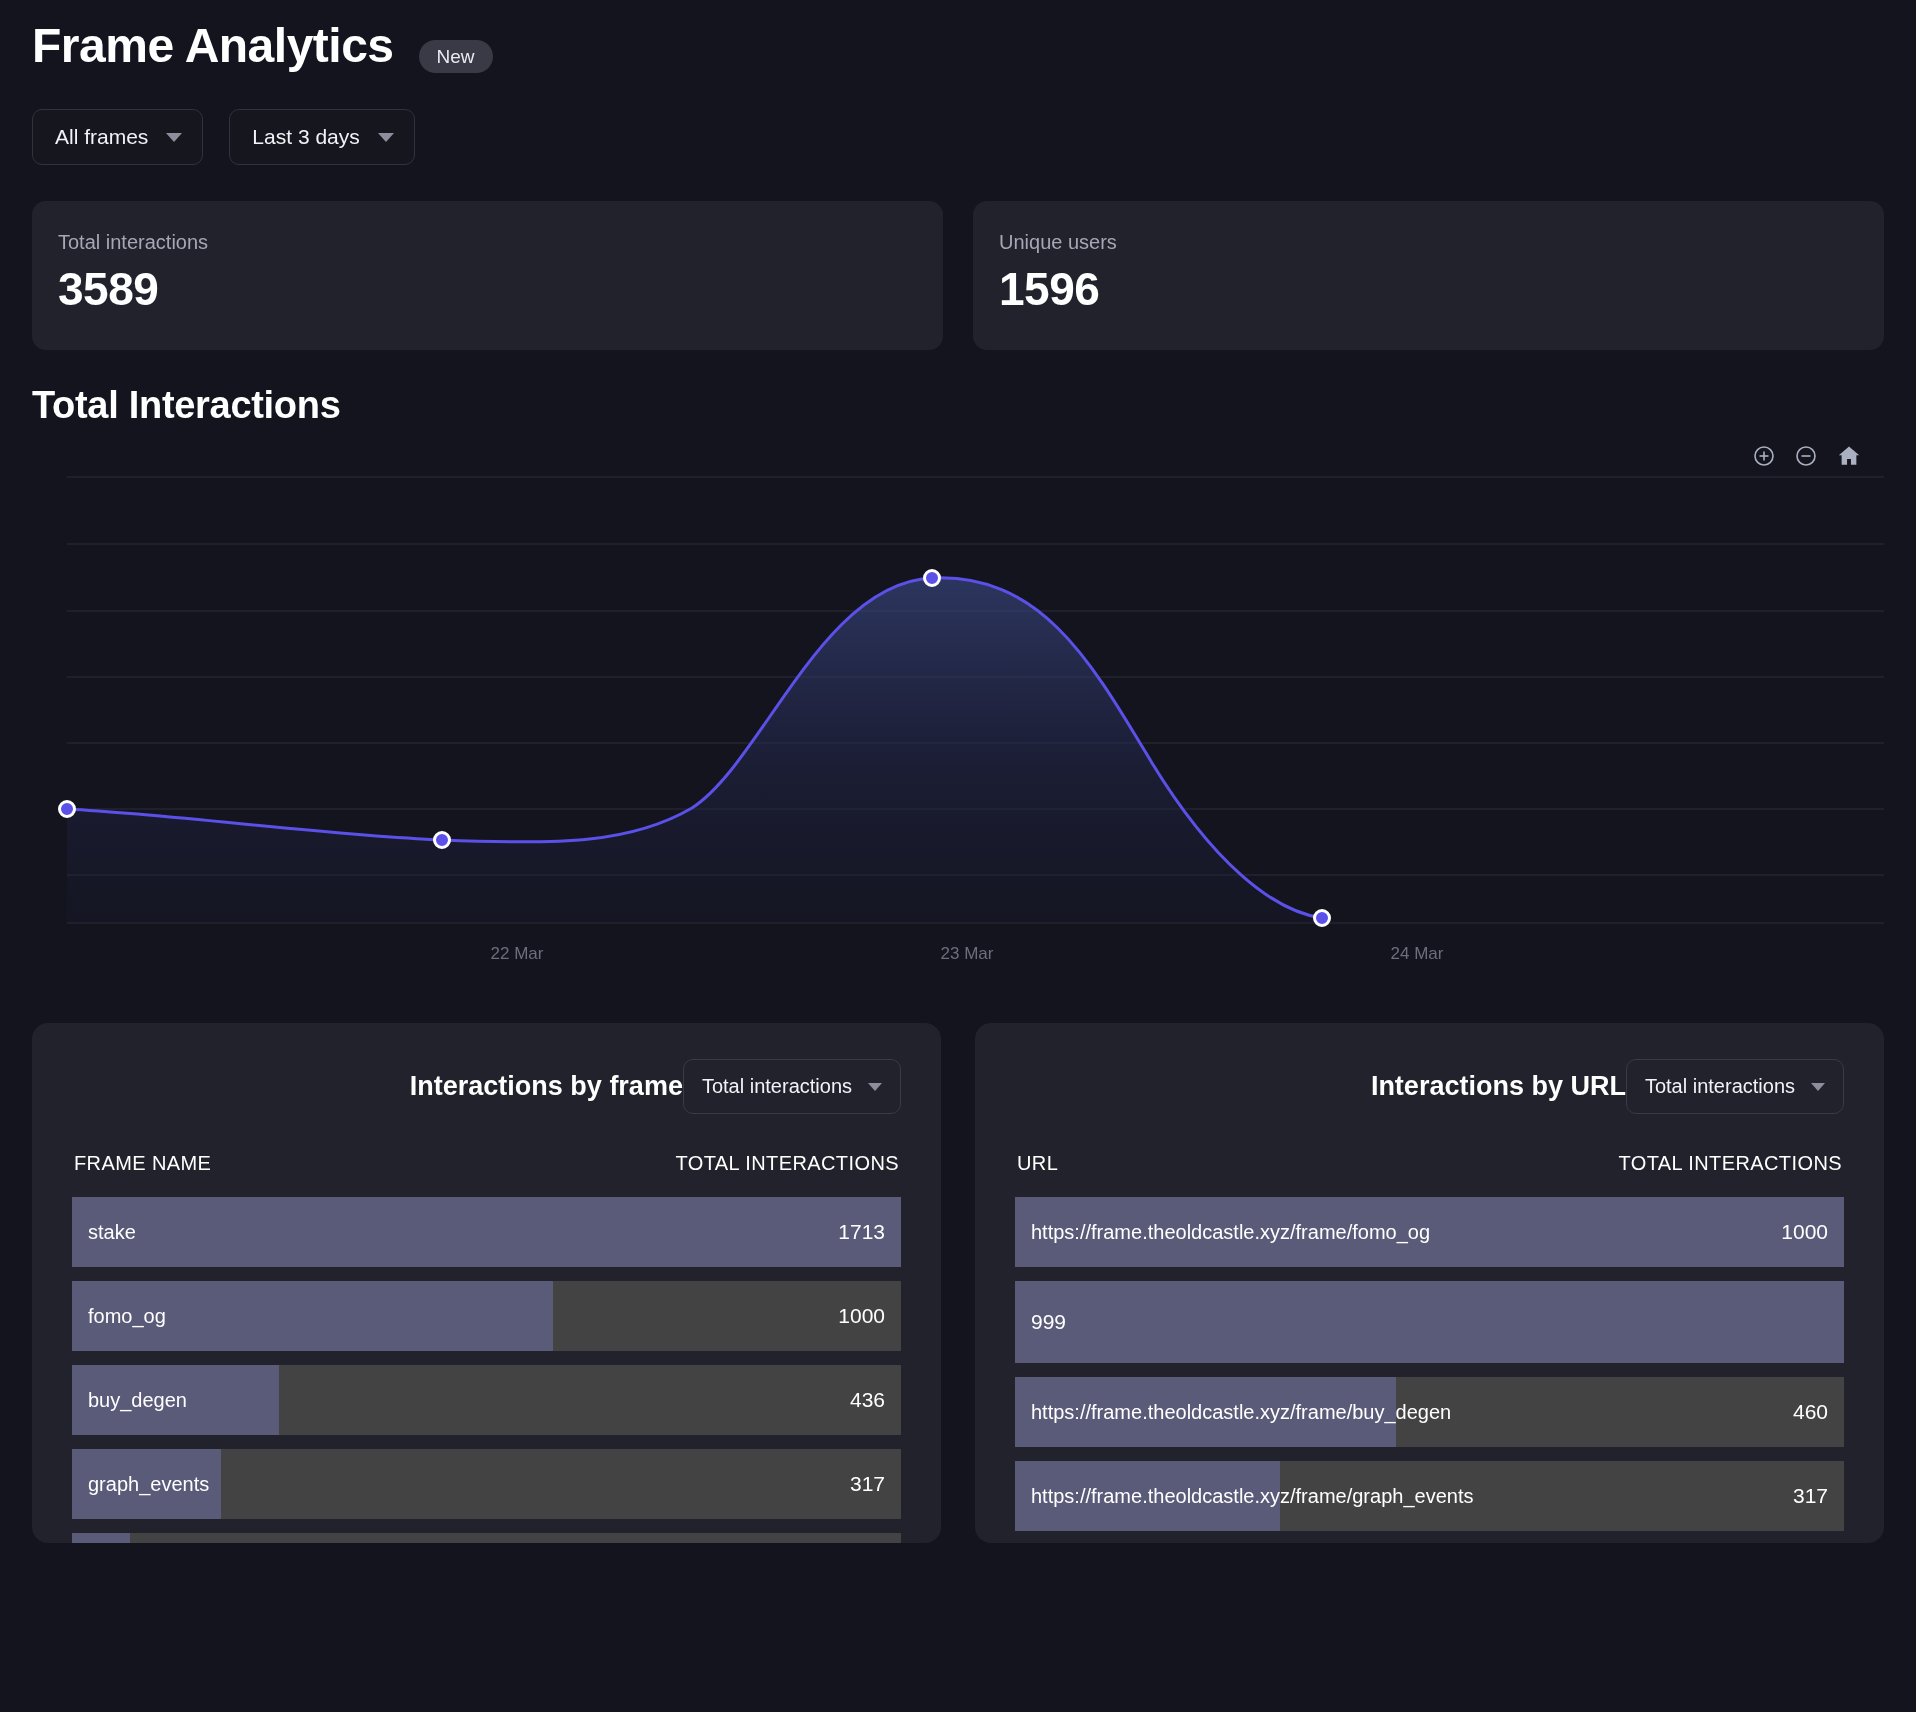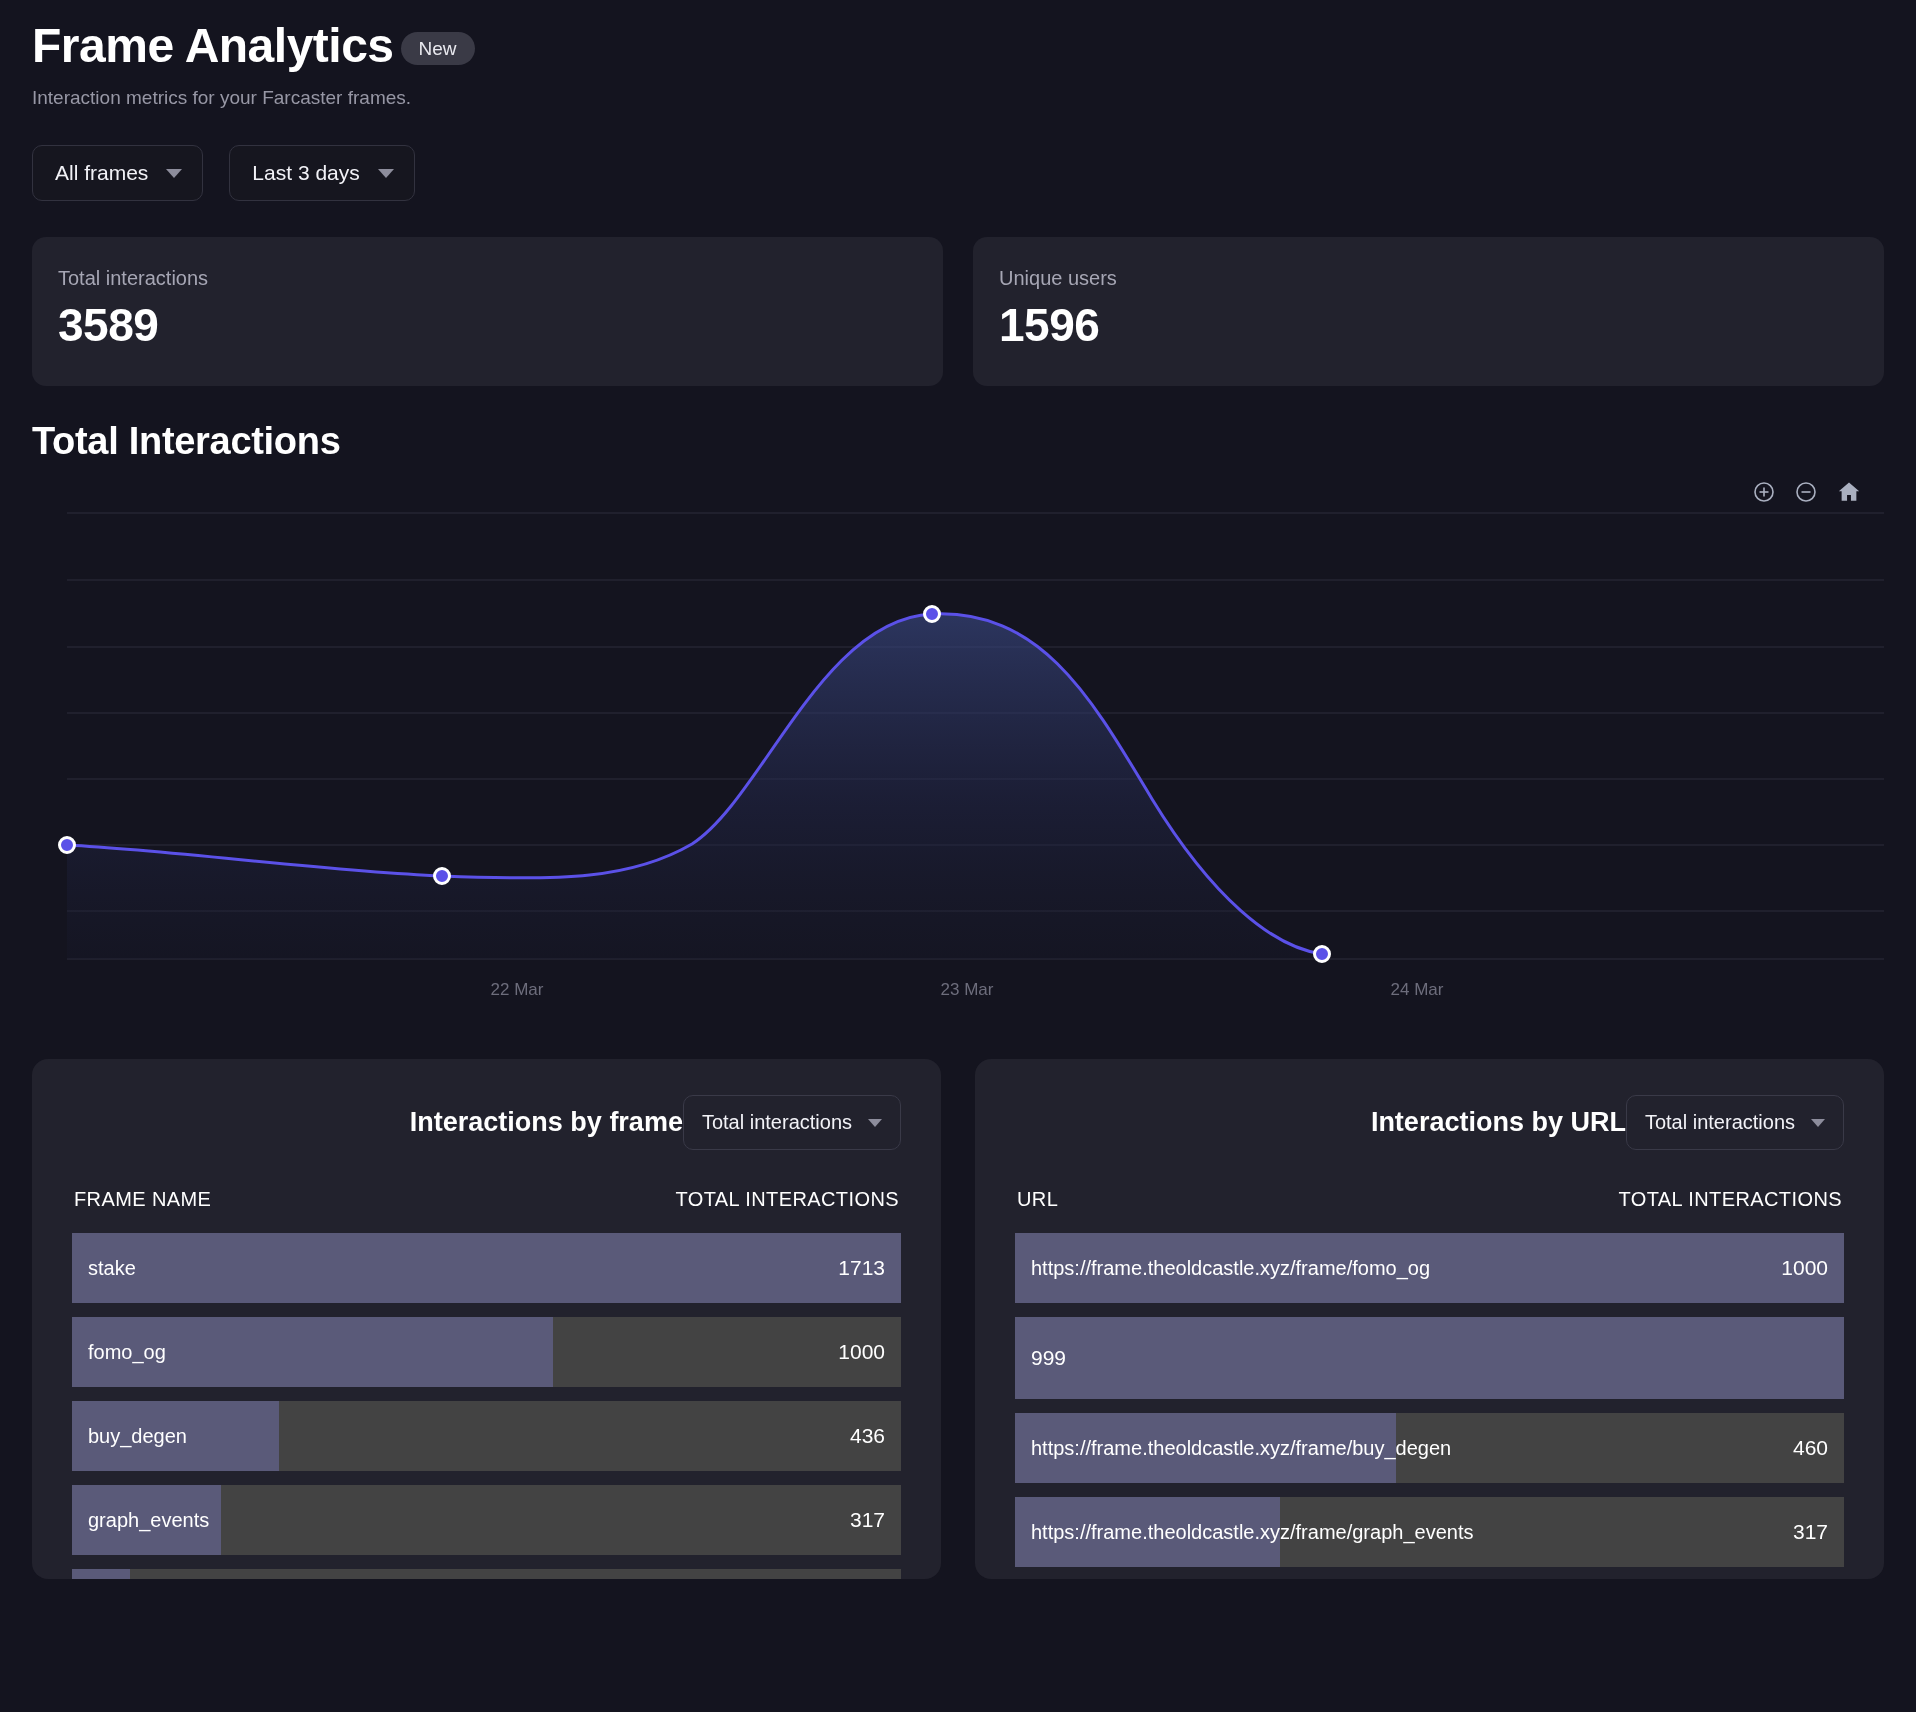--- a/index.html
+++ b/index.html
@@ -6,21 +6,21 @@
   html, body {
     width: 1916px; height: 1712px;
     background: #14141f;
     font-family: "Liberation Sans", sans-serif;
     overflow: hidden;
   }
   .page { position: relative; width: 1916px; height: 1712px; background: #14141f; }
 
   
   .header { padding: 18px 32px 0 32px; }
-  .title-row { display: flex; align-items: center; gap: 7px; }
+  .title-row { display: flex; align-items: flex-end; gap: 25px; }
   .page-title {
     font-size: 48px; font-weight: 700; color: #ffffff; letter-spacing: -0.5px;
     line-height: 1.15;
   }
   .badge-new {
     background: #3a3a46; color: #e9e9ef; font-size: 19px; font-weight: 400;
     padding: 7px 18px; border-radius: 999px; line-height: 1; margin-top: 6px;
   }
   .subtitle { margin-top: 14px; font-size: 19px; color: #9797a5; }
 
@@ -83,21 +83,20 @@
 </head>
 <body>
 
 <div class="page">
 
   <div class="header">
     <div class="title-row">
       <div class="page-title">Frame Analytics</div>
       <div class="badge-new">New</div>
     </div>
-    <div class="subtitle">Interaction metrics for your Farcaster frames.</div>
 
     <div class="filters">
       <div class="select-pill">
         <span>All frames</span>
         <span class="caret"></span>
       </div>
       <div class="select-pill">
         <span>Last 3 days</span>
         <span class="caret"></span>
       </div>

